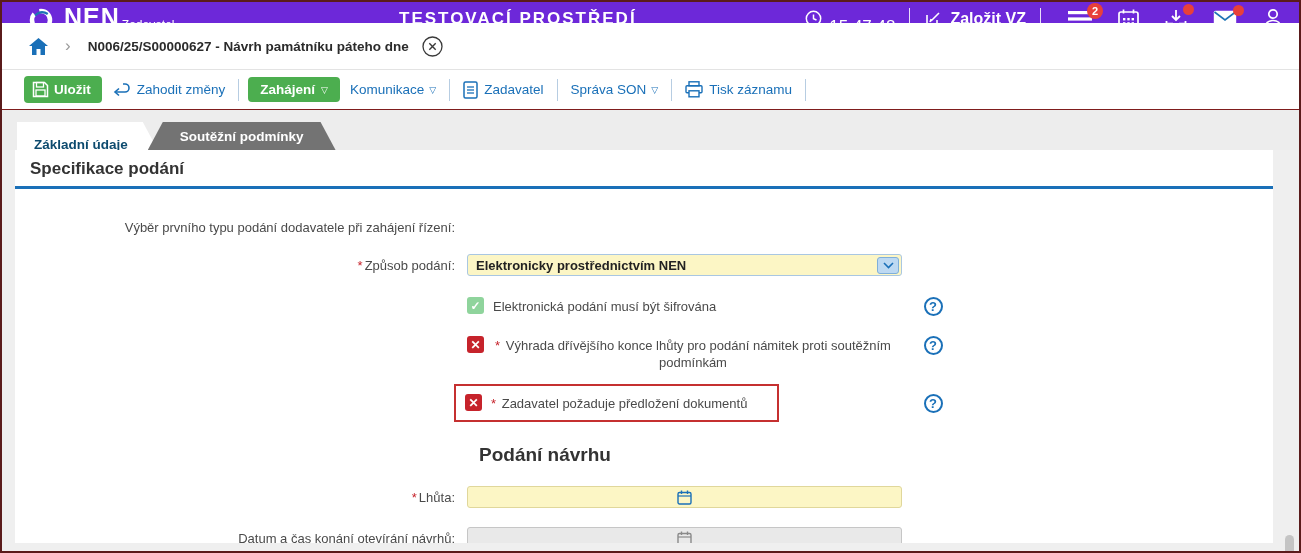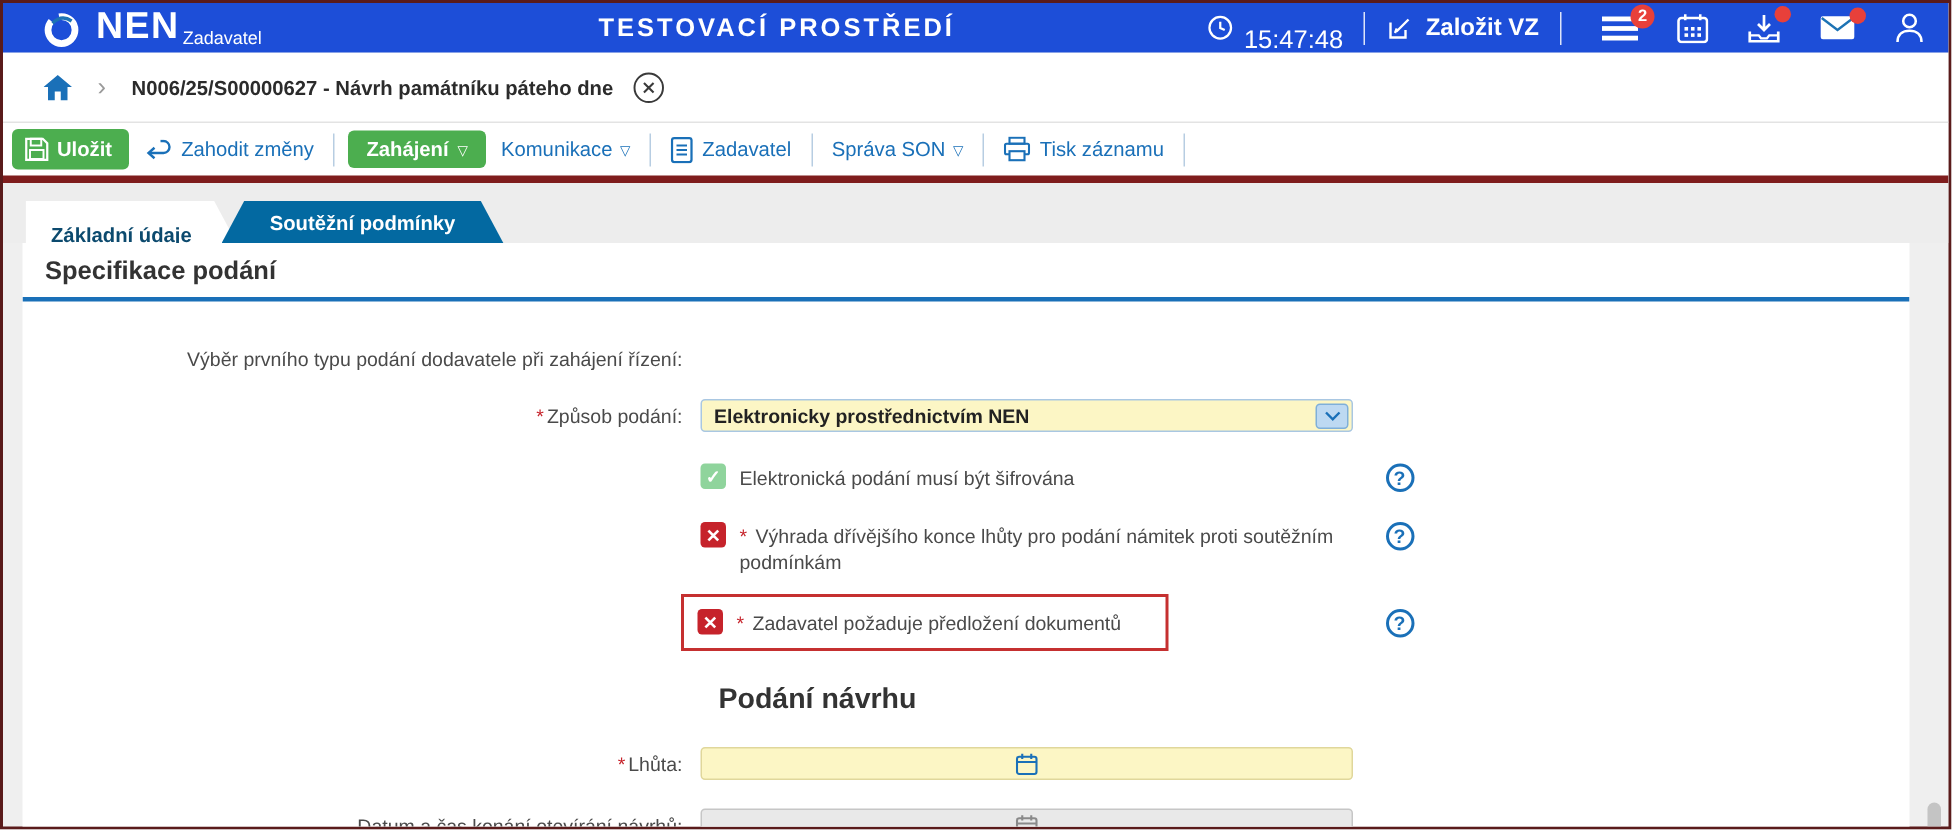--- a/index.html
+++ b/index.html
@@ -1,21 +1,21 @@
 <!DOCTYPE html>
 <html><head>
 <meta charset="utf-8">
 <style>
   * { box-sizing: border-box; margin: 0; padding: 0; }
   html,body { width:1301px; height:553px; }
   body { font-family: "Liberation Sans", sans-serif; background:#efefef; }
   .app { position:relative; width:1301px; height:553px; border:2px solid #5a1b1b; overflow:hidden; background:#efefef; }
 
   
-  .hdr { position:relative; height:33px; background:#1d4ed8; color:#fff; }
+  .hdr { position:relative; height:21px; background:#6d28d9; color:#fff; }
   .hdr-left { position:absolute; left:24px; top:2px; display:flex; align-items:flex-start; }
   .logo-swirl { width:30px; height:30px; margin-top:1px; }
   .brand { font-size:25px; font-weight:bold; letter-spacing:1px; margin-left:8px; line-height:26px; }
   .brand-sub { font-size:12px; margin-left:2px; margin-top:14px; }
   .env-title { position:absolute; left:397px; top:7px; font-size:17px; font-weight:bold; letter-spacing:2px; }
   .hdr-right { position:absolute; right:14px; top:0; height:33px; display:flex; align-items:center; }
   .hdr-item { display:flex; align-items:center; }
   .hdr-time { font-size:17px; margin-left:7px;margin-top:16px; }
   .hdr-divider { width:1px; height:22px; background:rgba(255,255,255,.85); margin:0 14px; }
   .hdr-action-label { font-size:16px; font-weight:bold; margin-left:8px; }
@@ -24,35 +24,35 @@
                min-width:16px; height:16px; border-radius:8px; display:flex; align-items:center; justify-content:center; padding:0 3px; }
   .badge-dot { position:absolute; top:-5px; right:-7px; width:11px; height:11px; border-radius:50%; background:#e8403a; }
 
   
   .crumbbar { height:47px; background:#fff; display:flex; align-items:center; padding-left:27px; border-bottom:1px solid #e3e3e3; }
   .crumb-sep { color:#9a9a9a; font-size:17px; margin:0 17px 0 17px; }
   .crumb-title { font-size:13.5px; font-weight:bold; color:#2b2b2b; }
   .crumb-close { margin-left:13px; display:flex; }
 
   
-  .toolbar { height:40px; background:#fff; display:flex; align-items:center; padding-left:6px; border-bottom:5px solid #7f1d1d; }
+  .toolbar { height:40px; background:#fff; display:flex; align-items:center; padding-left:22px; border-bottom:1px solid #7f1d1d; }
   .btn-green { display:flex; align-items:center; background:#4cae4f; color:#fff; font-weight:bold; font-size:13.5px;
                border:none; border-radius:4px; padding:5px 11px 5px 8px; cursor:pointer; }
   .btn-green .tri { font-size:9px; margin-left:6px; font-weight:normal; }
   .tb-link { display:flex; align-items:center; color:#1a70b8; font-size:13.5px; background:none; border:none; cursor:pointer; padding:0 4px; }
   .tb-link .tri { font-size:9px; margin-left:5px; }
   .tb-link svg { margin-right:6px; }
   .tb-div { width:1px; height:22px; background:#b7cde2; margin:0 9px; }
   .tb-gap { width:6px; }
 
   
   .tabbar { height:40px; background:#ededed; display:flex; align-items:flex-end; padding-left:15px; }
   .tab { height:28px; display:flex; align-items:center; font-size:13.5px; font-weight:bold; cursor:pointer; }
   .tab-active { background:#fff; color:#0c4a6e; padding:16px 30px 0 17px; clip-path:polygon(0 0, calc(100% - 15px) 0, 100% 100%, 0 100%); }
-  .tab-idle { background:#0369a1; color:#fff; padding:0 32px; margin-left:-10px; clip-path:polygon(15px 0, calc(100% - 15px) 0, 100% 100%, 0 100%);justify-content:flex-end; }
+  .tab-idle { background:#737373; color:#fff; padding:0 32px; margin-left:-10px; clip-path:polygon(15px 0, calc(100% - 15px) 0, 100% 100%, 0 100%);justify-content:flex-end; }
 
   
   .content { background:#fff; margin:0 26px 0 13px; height:393px; overflow:hidden; }
   .sec-head { border-bottom:3px solid #1a70b8; padding:9px 0 7px 15px; }
   .sec-title { font-size:17px; font-weight:bold; color:#333; }
 
   .frm { padding-top:8px; }
   .frow { display:flex; align-items:center; margin-top:18px; }
   .frow.top { align-items:flex-start; }
   .lblcell { width:452px; text-align:right; padding-right:12px; font-size:13px; color:#4a4a4a; line-height:17px; }
@@ -66,21 +66,21 @@
   .sel-yellow { background:#fcf6c5; border:1px solid #a9c7e2; }
   .chev { position:absolute; right:7px; top:8px; }
   .sel-btn { position:absolute; right:2px; top:2px; width:22px; height:17px; background:#bdd9f2; border:1px solid #7fafd9;
              border-radius:3px; display:flex; align-items:center; justify-content:center; cursor:pointer; }
 
   .chkrow { display:flex; align-items:flex-start; }
   .chkbox { width:17px; height:17px; border-radius:3px; flex:none; display:flex; align-items:center; justify-content:center;
             color:#fff; font-size:12px; font-weight:bold; cursor:pointer; }
   .chk-green { background:#8fd49c; }
   .chk-red { background:#c6232b; }
-  .chklbl { font-size:13px; color:#4a4a4a; margin-left:9px; line-height:17px; padding-top:1px; }
+  .chklbl { font-size:13px; color:#4a4a4a; margin-left:9px; line-height:17px; padding-top:1px;text-align:center; }
   .redbox { display:inline-block; border:2px solid #c53030; padding:8px 30px 8px 9px; }
 
   .qmark { width:19px; height:19px; border:2px solid #1a70b8; border-radius:50%; color:#1a70b8; font-size:13px; font-weight:bold;
            display:flex; align-items:center; justify-content:center; cursor:pointer; }
 
   .subsec { font-size:19px; font-weight:bold; color:#333; margin:22px 0 0 464px; }
 
   .dateinput { position:relative; height:22px; border-radius:3px; display:flex; align-items:center; justify-content:center; cursor:text; }
   .di-yellow { background:#fcf6c5; border:1px solid #e0d79b; }
   .di-disabled { background:#e9e9e9; border:1px solid #c6c6c6; cursor:default; }

